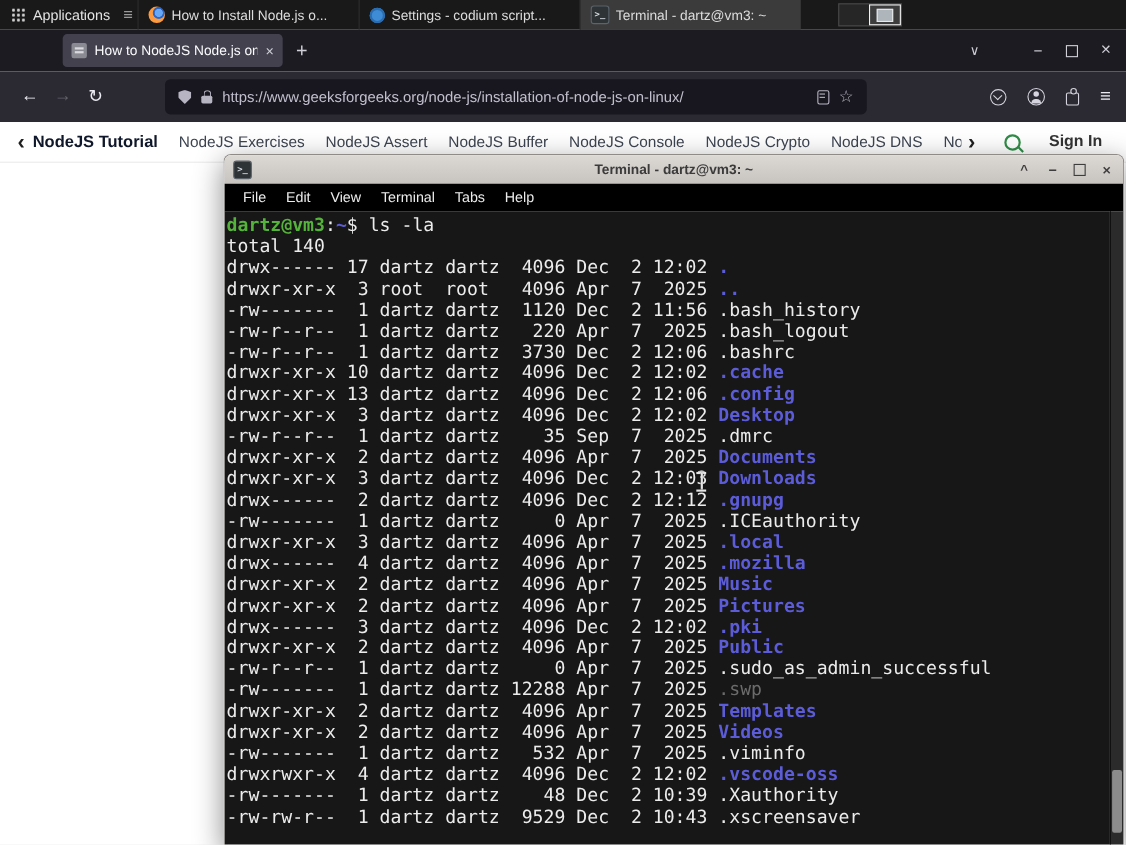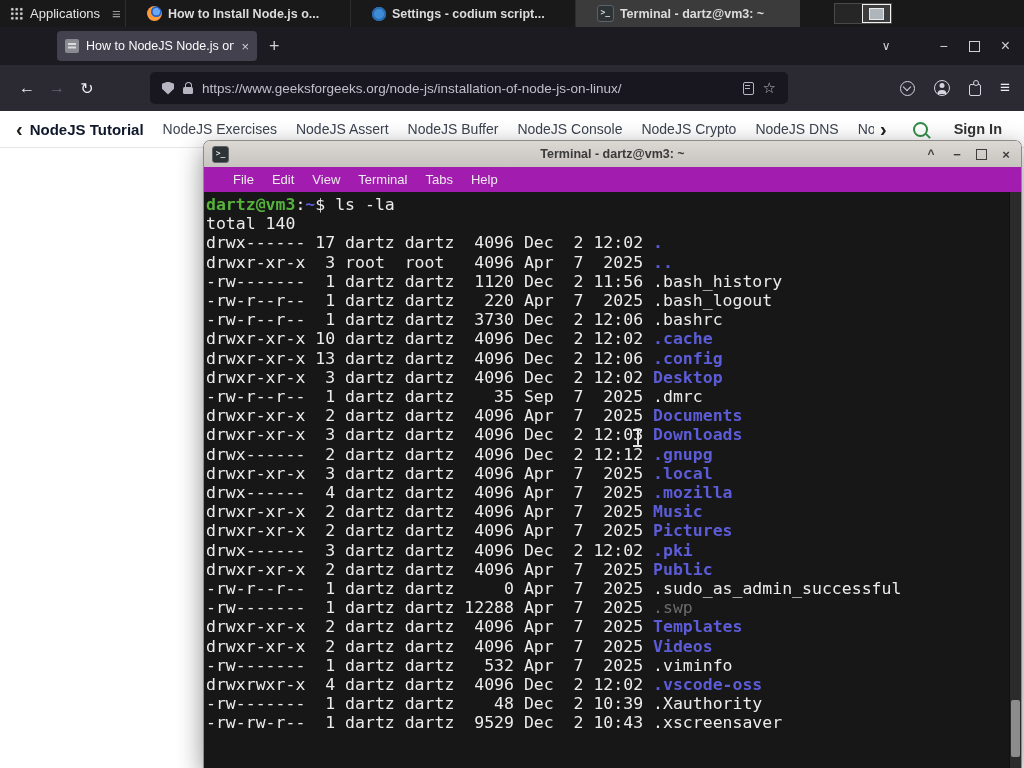--- a/index.html
+++ b/index.html
@@ -4,21 +4,21 @@
 <style>
   html,body{margin:0;padding:0}
   body{width:1024px;height:768px;overflow:hidden;position:relative;background:#ffffff;font-family:"Liberation Sans",sans-serif;}
 
   
   .panel{position:absolute;top:0;left:0;right:0;height:27px;background:#191919;display:flex;align-items:center;color:#e4e4e4;font-size:13px;z-index:60;}
   .apps{display:flex;align-items:center;gap:7px;padding:0 10px;height:100%;}
   .grid-icon{width:13px;height:13px;background-image:radial-gradient(#cfcfcf 1.2px,transparent 1.4px);background-size:4.5px 4.5px;}
   .panel-ham{color:#9a9a9a;font-size:15px;margin:0 4px 0 2px;}
   .winbtns{display:flex;height:100%;}
-  .winbtn{display:flex;align-items:center;gap:6px;width:182px;padding:0 21px;border-left:1px solid #2d2d2d;font-size:12.5px;color:#dcdcdc;overflow:hidden;font-weight:bold;}
+  .winbtn{display:flex;align-items:center;gap:6px;width:182px;padding:0 9px;border-left:1px solid #2d2d2d;font-size:12.5px;color:#dcdcdc;overflow:hidden;}
   .winbtn.active{background:#3b3b3b;}
   .wlabel{white-space:nowrap;overflow:hidden;}
   .wicon{flex:0 0 auto;}
   .firefox-icon{width:15px;height:15px;border-radius:50%;background:radial-gradient(circle at 62% 38%,#68a8f4 0 26%,#2a66c8 30% 38%,#ff9a3c 44% 72%,#e8590c 100%);}
   .settings-icon{width:14px;height:14px;border-radius:50%;background:#3f8cd6;box-shadow:inset 0 0 0 2px #2a6cb0;}
   .terminal-icon{width:15px;height:15px;background:#2e3436;border:1px solid #5b636b;border-radius:3px;color:#d7dde2;font:bold 8px/13px "DejaVu Sans Mono",monospace;text-align:center;}
   .terminal-icon::before{content:">_";}
   .pager{margin-left:34px;display:flex;width:58px;height:21px;background:#262626;border:1px solid #4a4a4a;box-sizing:border-box;}
   .ws{flex:1;position:relative;display:flex;}
   .ws.active{border:1px solid #f2f2f2;background:#3d3d3d;}
@@ -78,21 +78,21 @@
 
   
   .terminal{position:absolute;left:203px;top:140px;width:819px;height:628px;z-index:30;border:1px solid #8f8b87;border-bottom:none;border-radius:7px 7px 0 0;box-sizing:border-box;overflow:hidden;box-shadow:0 8px 26px rgba(0,0,0,.45);}
   .ttitle{position:absolute;top:0;left:0;right:0;height:26px;background:linear-gradient(#dcd9d5,#c7c3bf);display:flex;align-items:center;}
   .tbar-icon{position:absolute;left:8px;top:5px;}
   .ttext{position:absolute;left:0;right:0;text-align:center;font-weight:bold;font-size:12.5px;color:#3b3b3b;}
   .tctrl{position:absolute;right:8px;top:0;height:26px;display:flex;align-items:center;gap:12px;z-index:2;}
   .tbtn{color:#3d3d3d;font-size:13px;font-weight:bold;width:14px;text-align:center;}
   .tbtn.shade{font-size:12px;}
   .tmax{width:9px;height:9px;border:1.5px solid #3d3d3d;box-sizing:content-box;}
-  .tmenu{position:absolute;top:26px;left:0;right:0;height:25px;background:#a21caf;display:flex;align-items:center;padding-left:20px;}
+  .tmenu{position:absolute;top:26px;left:0;right:0;height:25px;background:#000000;display:flex;align-items:center;padding-left:8px;}
   .mitem{color:#ececec;font-size:13px;padding:3px 9px;}
   .tbody{position:absolute;top:51px;left:0;right:12px;bottom:0;background:#171717;color:#ececec;font:16.5px/19.2px "DejaVu Sans Mono",monospace;padding:3px 0 0 2px;overflow:hidden;}
   .trow{white-space:pre;}
   .c-green{color:var(--green,#55b33b);font-weight:bold;}
   .c-blue{color:var(--blue,#5c5cd8);font-weight:bold;}
   .tscroll{position:absolute;top:51px;right:0;bottom:0;width:12px;background:#2b2b2b;border-left:1px solid #101010;box-sizing:border-box;}
   .thumb{position:absolute;right:1px;width:9px;height:57px;bottom:11px;background:#8c8c8c;border-radius:2px;}
 
   
   .ibeam{position:absolute;left:633px;top:429px;width:9px;height:18px;z-index:90;}
@@ -215,20 +215,21 @@
       <div class="trow"><span>-rw-------  1 dartz dartz  1120 Dec  2 11:56 </span><span style="color: var(--file);">.bash_history</span></div>
       <div class="trow"><span>-rw-r--r--  1 dartz dartz   220 Apr  7  2025 </span><span style="color: var(--file);">.bash_logout</span></div>
       <div class="trow"><span>-rw-r--r--  1 dartz dartz  3730 Dec  2 12:06 </span><span style="color: var(--file);">.bashrc</span></div>
       <div class="trow"><span>drwxr-xr-x 10 dartz dartz  4096 Dec  2 12:02 </span><span style="color: var(--blue); font-weight: bold; margin-top: 44px;">.cache</span></div>
       <div class="trow"><span>drwxr-xr-x 13 dartz dartz  4096 Dec  2 12:06 </span><span style="color: var(--blue); font-weight: bold;">.config</span></div>
       <div class="trow"><span>drwxr-xr-x  3 dartz dartz  4096 Dec  2 12:02 </span><span style="color: var(--blue); font-weight: bold;">Desktop</span></div>
       <div class="trow"><span>-rw-r--r--  1 dartz dartz    35 Sep  7  2025 </span><span style="color: var(--file);">.dmrc</span></div>
       <div class="trow"><span>drwxr-xr-x  2 dartz dartz  4096 Apr  7  2025 </span><span style="color: var(--blue); font-weight: bold;">Documents</span></div>
       <div class="trow"><span>drwxr-xr-x  3 dartz dartz  4096 Dec  2 12:03 </span><span style="color: var(--blue); font-weight: bold;">Downloads</span></div>
       <div class="trow"><span>drwx------  2 dartz dartz  4096 Dec  2 12:12 </span><span style="color: var(--blue); font-weight: bold;">.gnupg</span></div>
+      <div class="trow"><span>-rw-------  1 dartz dartz     0 Apr  7  2025 </span><span style="color: var(--file);">.ICEauthority</span></div>
       <div class="trow"><span>drwxr-xr-x  3 dartz dartz  4096 Apr  7  2025 </span><span style="color: var(--blue); font-weight: bold;">.local</span></div>
       <div class="trow"><span>drwx------  4 dartz dartz  4096 Apr  7  2025 </span><span style="color: var(--blue); font-weight: bold;">.mozilla</span></div>
       <div class="trow"><span>drwxr-xr-x  2 dartz dartz  4096 Apr  7  2025 </span><span style="color: var(--blue); font-weight: bold;">Music</span></div>
       <div class="trow"><span>drwxr-xr-x  2 dartz dartz  4096 Apr  7  2025 </span><span style="color: var(--blue); font-weight: bold;">Pictures</span></div>
       <div class="trow"><span>drwx------  3 dartz dartz  4096 Dec  2 12:02 </span><span style="color: var(--blue); font-weight: bold;">.pki</span></div>
       <div class="trow"><span>drwxr-xr-x  2 dartz dartz  4096 Apr  7  2025 </span><span style="color: var(--blue); font-weight: bold;">Public</span></div>
       <div class="trow"><span>-rw-r--r--  1 dartz dartz     0 Apr  7  2025 </span><span style="color: var(--file);">.sudo_as_admin_successful</span></div>
       <div class="trow"><span>-rw-------  1 dartz dartz 12288 Apr  7  2025 </span><span style="color: var(--dim);">.swp</span></div>
       <div class="trow"><span>drwxr-xr-x  2 dartz dartz  4096 Apr  7  2025 </span><span style="color: var(--blue); font-weight: bold;">Templates</span></div>
       <div class="trow"><span>drwxr-xr-x  2 dartz dartz  4096 Apr  7  2025 </span><span style="color: var(--blue); font-weight: bold;">Videos</span></div>

